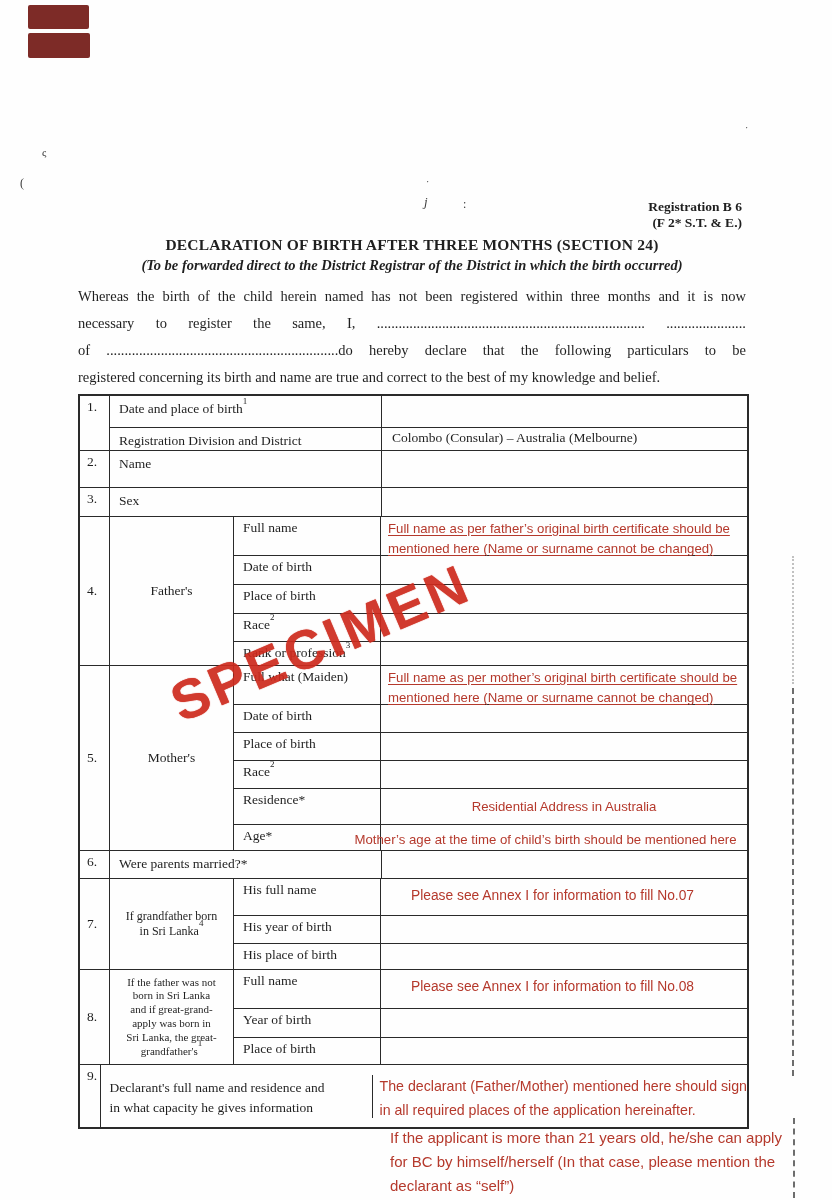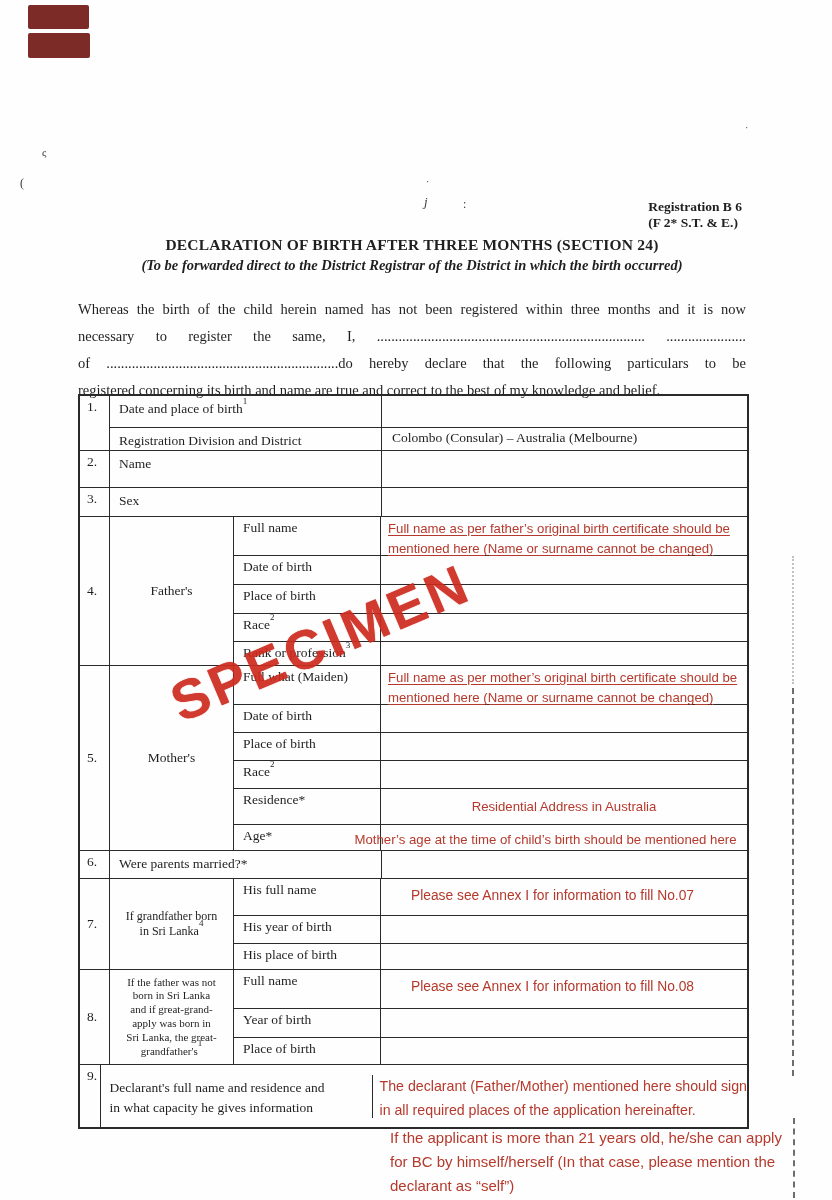--- a/index.html
+++ b/index.html
@@ -21,24 +21,24 @@
   .r2{left:28px;top:33px;width:62px;height:25px;}
   
   .sp{position:absolute;color:#3c3c3c;font-family:"Liberation Serif",serif;}
   .sp1{left:42px;top:146px;font-size:11px;}
   .sp2{left:20px;top:176px;font-size:12px;}
   .sp3{left:426px;top:176px;font-size:10px;}
   .sp4{left:424px;top:194px;font-size:13px;font-style:italic;}
   .sp5{left:463px;top:197px;font-size:12px;}
   .sp6{left:745px;top:122px;font-size:10px;}
   
-  .regcode{position:absolute;right:90px;top:199px;text-align:left;font-weight:bold;font-size:13.5px;line-height:15.5px;}
+  .regcode{position:absolute;right:90px;top:199px;text-align:right;font-weight:bold;font-size:13.5px;line-height:15.5px;}
   .title{position:absolute;left:78px;top:236px;width:668px;text-align:center;font-weight:bold;font-size:15.5px;letter-spacing:.2px;}
   .subtitle{position:absolute;left:78px;top:257px;width:668px;text-align:center;font-weight:bold;font-style:italic;font-size:14.5px;}
-  .preamble{position:absolute;left:78px;top:296px;width:668px;font-size:14.5px;}
+  .preamble{position:absolute;left:78px;top:283px;width:668px;font-size:14.5px;}
   .pline{height:27px;line-height:27px;overflow:hidden;text-align:justify;text-align-last:justify;}
   .pline.last{text-align-last:left;}
   
   .dtable{position:absolute;left:78px;top:394px;width:667px;border:2px solid var(--line);font-size:13.5px;}
   .trow{display:flex;border-bottom:1.5px solid var(--line);}
   .trow:last-child{border-bottom:none;}
   .cell{box-sizing:border-box;}
   .cno{width:30px;border-right:1.4px solid var(--line);padding:3px 0 0 7px;}
   .cno.vmid{display:flex;align-items:center;padding-top:0;}
   .cgroup{width:124px;border-right:1.4px solid var(--line);display:flex;flex-direction:column;align-items:center;justify-content:center;text-align:center;padding:0 3px;}

